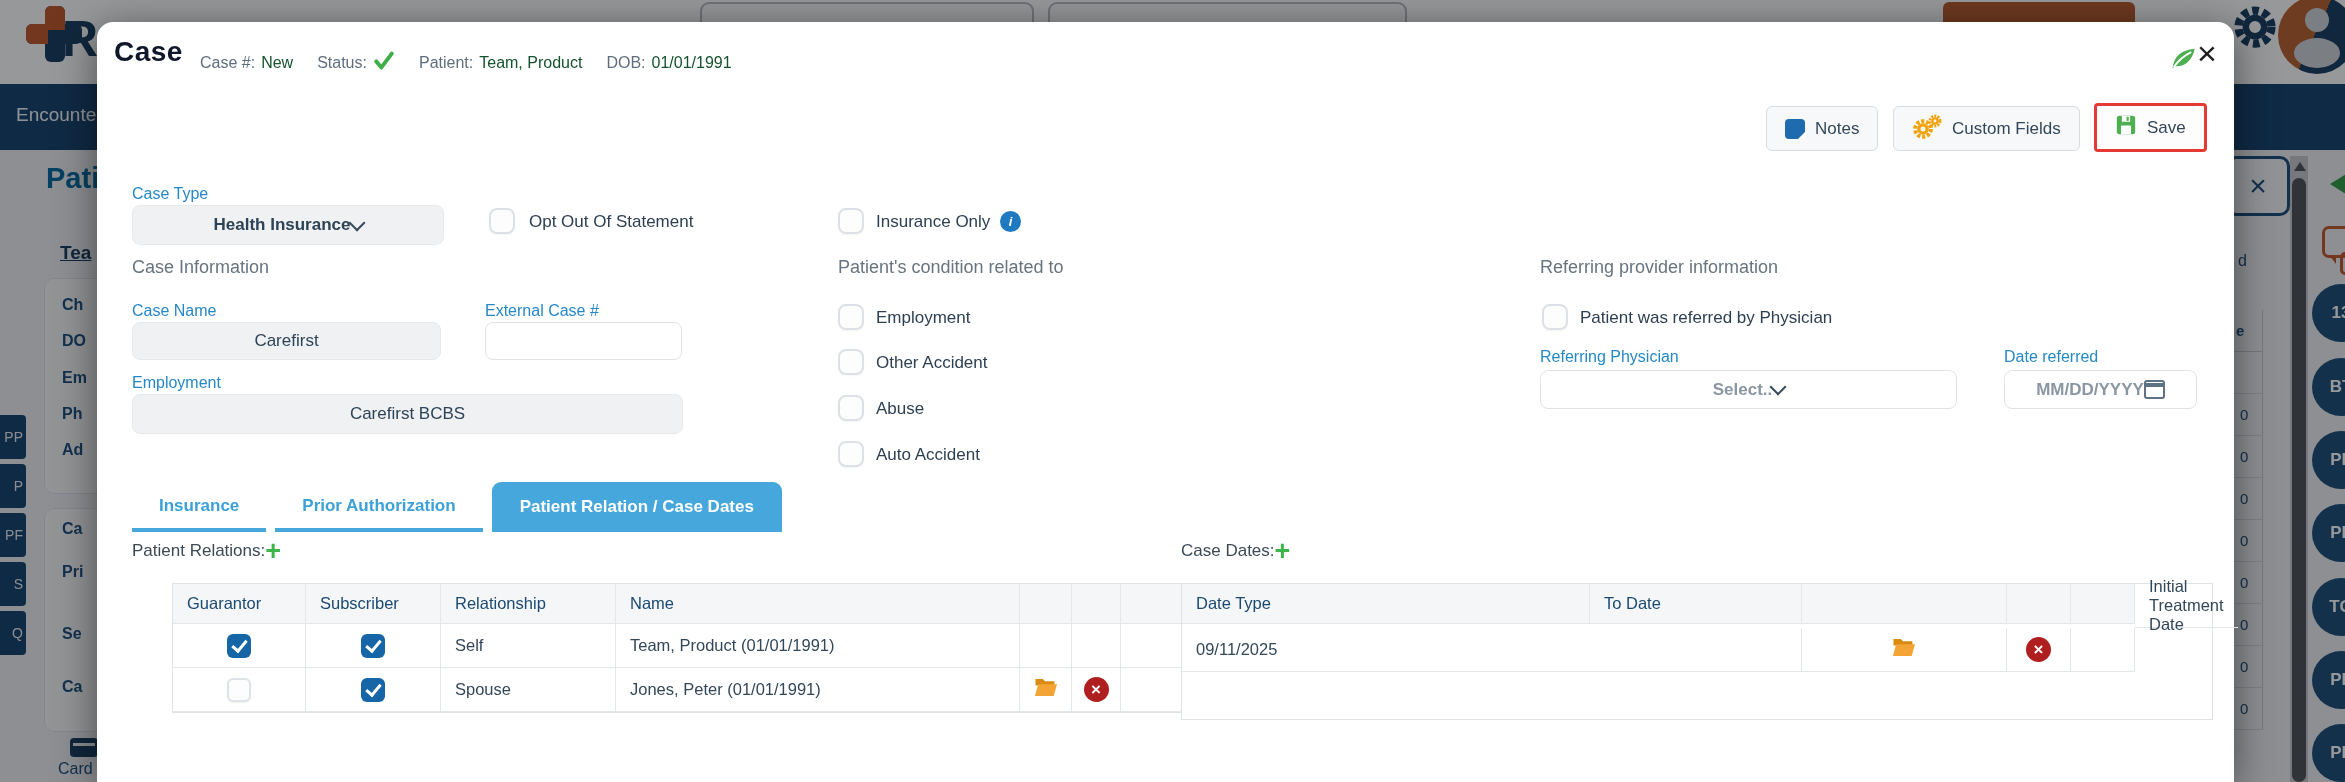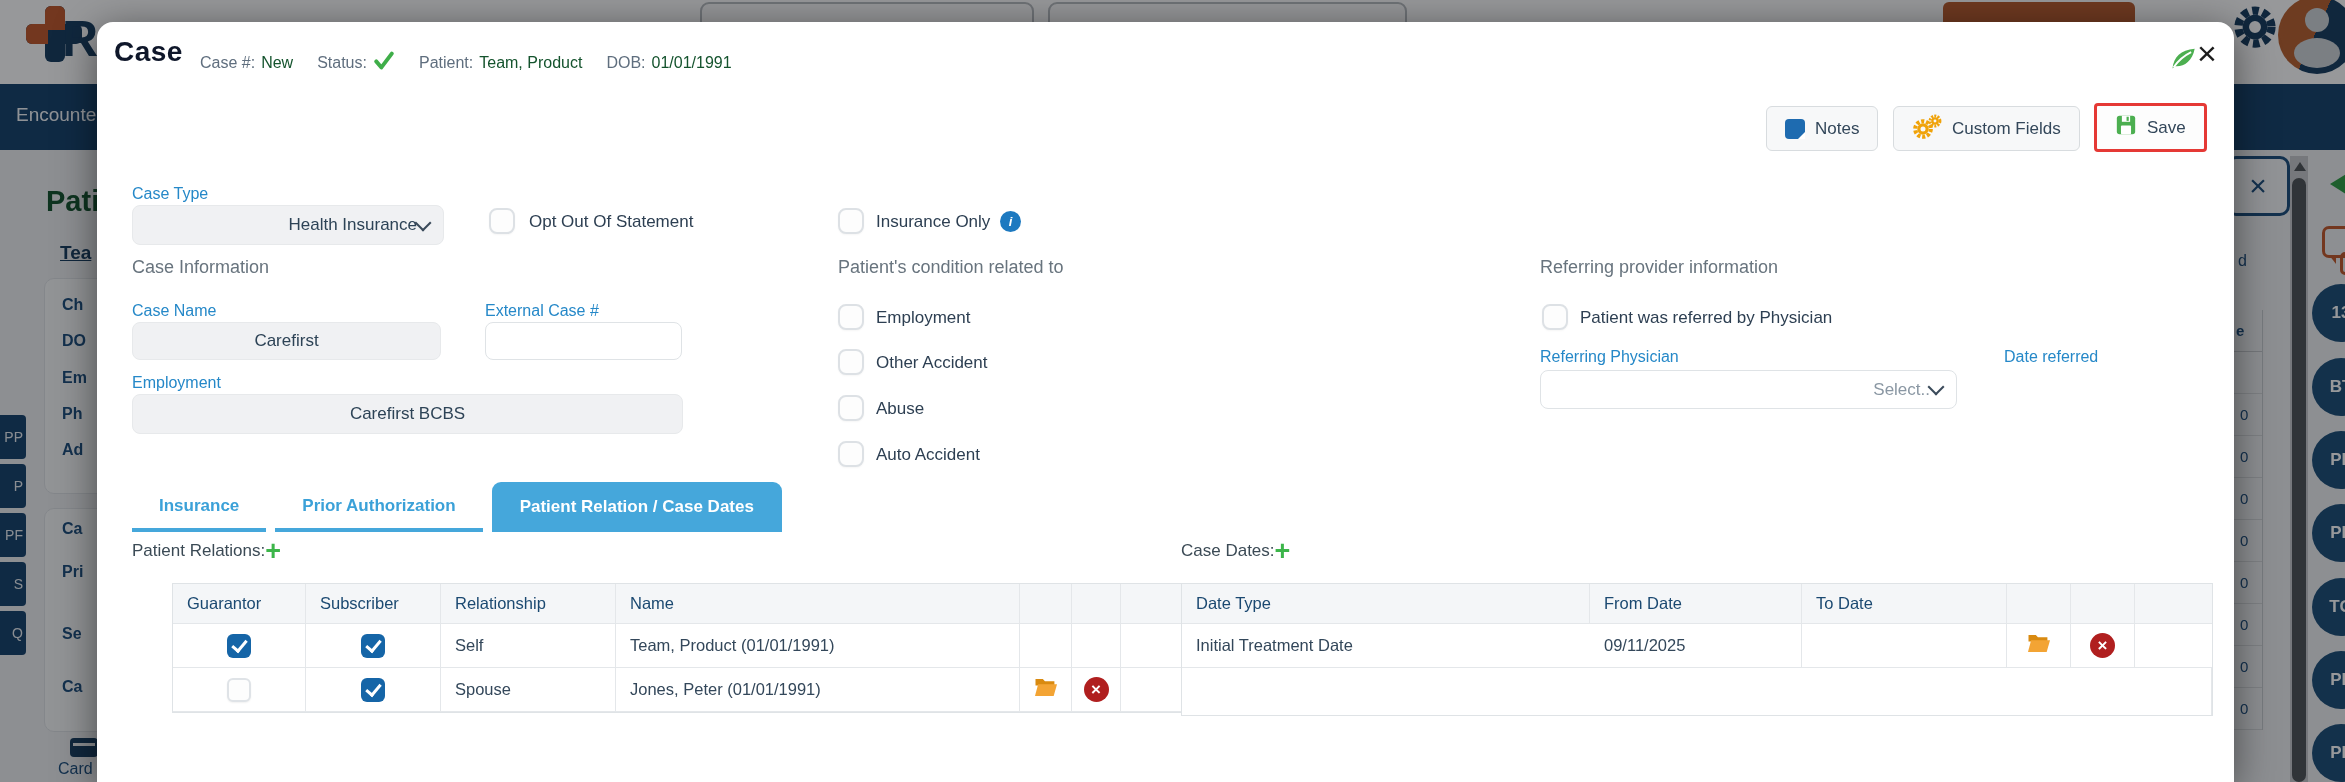--- a/index.html
+++ b/index.html
@@ -18,21 +18,21 @@
   .bg-search{top:2px;height:26px;border:2px solid #b9bdc1;border-radius:9px;background:#fbfbfc;}
   .bg-mini-ic{top:52px;width:16px;height:16px;background:#173d60;border-radius:4px;}
   .bg-orange-btn{left:1943px;top:2px;width:192px;height:31px;background:#b95c2d;border-radius:6px;}
   .bg-gear-tr{left:2233px;top:5px;}
   .bg-avatar{left:2278px;top:-4px;width:78px;height:78px;border-radius:50%;
              background:linear-gradient(115deg,#b9612f 48%,#173d60 48%);overflow:hidden;}
   .bg-avatar::before{content:"";position:absolute;left:27px;top:12px;width:24px;height:24px;border-radius:50%;background:#cfd4d8;}
   .bg-avatar::after{content:"";position:absolute;left:16px;top:42px;width:46px;height:30px;border-radius:50%;background:#cfd4d8;}
   .bg-navbar{left:0;top:84px;width:2345px;height:66px;background:#15426b;}
   .bg-nav-label{left:16px;top:104px;width:80px;overflow:hidden;color:#f2f5f8;font-size:19px;white-space:nowrap;}
-  .bg-heading{left:46px;top:185px;font-size:29px;font-weight:bold;color:#14532d;}
+  .bg-heading{left:46px;top:162px;font-size:29px;font-weight:bold;color:#0369a1;}
   .bg-link{left:60px;top:242px;font-size:19px;font-weight:bold;color:#173d60;text-decoration:underline;white-space:nowrap;}
   .bg-panel{left:44px;width:270px;background:#f7f8f9;border:1px solid #dfe2e5;border-radius:10px;}
   .bg-panel-label{left:62px;font-size:16px;font-weight:bold;color:#1c4e7d;white-space:nowrap;}
   .bg-card-ic{left:70px;top:738px;width:28px;height:19px;background:#173d60;border-radius:4px;}
   .bg-card-ic::after{content:"";position:absolute;left:3px;top:5px;width:22px;height:3px;background:#eef0f2;}
   .bg-card-label{left:58px;top:760px;font-size:16px;color:#1c4e7d;}
   .edge-tab{left:0;width:26px;height:44px;background:#15426b;color:#e8edf2;font-size:14px;
             display:flex;align-items:center;justify-content:flex-end;padding-right:3px;box-sizing:border-box;
             border-radius:0 4px 4px 0;}
   .bg-close-box{left:2226px;top:156px;width:64px;height:60px;border:3px solid #1c4e7d;border-radius:10px;
@@ -71,21 +71,21 @@
   .notes-ic::after{content:"";position:absolute;right:0;bottom:0;width:0;height:0;
                    border-left:7px solid transparent;border-bottom:7px solid #fff;}
 
   .f-label{position:absolute;font-size:16px;color:#2588c8;}
   .f-heading{position:absolute;font-size:18px;color:#68747e;}
   .field{position:absolute;box-sizing:border-box;border-radius:8px;font-size:17px;color:#2d4356;
          display:flex;align-items:center;padding:0 14px;justify-content:center;}
   .filled{background:#f0f1f3;border:1px solid #e7e9eb;}
   .outlined{background:#fff;border:1px solid #dfe3e6;}
   .placeholder{color:#8a97a3;}
-  .selectbox{justify-content:flex-end;cursor:pointer;}
+  .selectbox{justify-content:center;cursor:pointer;font-weight:bold;}
   .chev{width:10px;height:10px;border-right:2.5px solid #3a4a5a;border-bottom:2.5px solid #3a4a5a;
         transform:rotate(45deg);margin-top:-5px;flex:none;}
   .cb{position:absolute;width:26px;height:26px;background:#fdfdfd;border:2px solid #dde1e5;border-radius:8px;
       box-sizing:border-box;cursor:pointer;box-shadow:0 1px 2px rgba(0,0,0,.04);}
   .cb-label{position:absolute;font-size:17px;color:#2d3f52;white-space:nowrap;}
   .info-ic{position:absolute;width:21px;height:21px;border-radius:50%;background:#1d79c0;color:#fff;
            font-size:13px;font-weight:bold;display:flex;align-items:center;justify-content:center;font-style:italic;}
   .cal-ic{position:relative;width:17px;height:15px;border:2px solid #5d7284;border-radius:3px;flex:none;}
   .cal-ic::before{content:"";position:absolute;left:-2px;right:-2px;top:1px;height:4px;background:#5d7284;}
 
@@ -305,20 +305,24 @@
     <div class="cb-label" style="left:779px;top:423px;">Auto Accident</div>
 
     <div class="cb" style="left:1445px;top:282px;"></div>
     <div class="cb-label" style="left:1483px;top:286px;">Patient was referred by Physician</div>
     <div class="f-label" style="left:1443px;top:326px;">Referring Physician</div>
     <div class="field outlined selectbox" style="left:1443px;top:348px;width:417px;height:39px;">
       <span class="placeholder">Select..</span>
       <span class="chev"></span>
     </div>
     <div class="f-label" style="left:1907px;top:326px;">Date referred</div>
+    <div class="field outlined selectbox" style="left:1907px;top:348px;width:193px;height:39px;">
+      <span class="placeholder">MM/DD/YYYY</span>
+      <span class="cal-ic"></span>
+    </div>
 
     <div class="abs tabs">
       <div class="tab">Insurance</div>
       <div class="tab">Prior Authorization</div>
       <div class="tab active">Patient Relation / Case Dates</div>
     </div>
 
     <div class="sec-label" style="left:35px;top:519px;">
       <span>Patient Relations:</span>
       <span class="plus-ic">+</span>
@@ -365,21 +369,20 @@
         </div>
       <div class="gt-cell gt-row"></div>
     </div>
 
     <div class="sec-label" style="left:1084px;top:519px;">
       <span>Case Dates:</span>
       <span class="plus-ic">+</span>
     </div>
     <div class="grid-table gt6" style="left:1084px;top:561px;width:1032px;grid-template-columns:408px 212px 205px 64px 64px auto;">
       <div class="gt-cell gt-head">Date Type</div>
-      <div class="gt-cell gt-head">From Date</div>
       <div class="gt-cell gt-head">To Date</div>
       <div class="gt-cell gt-head"></div>
       <div class="gt-cell gt-head"></div>
       <div class="gt-cell gt-head"></div>
 
       <div class="gt-cell gt-row">Initial Treatment Date</div>
       <div class="gt-cell gt-row">09/11/2025</div>
       <div class="gt-cell gt-row"></div>
       <div class="gt-cell gt-row gt-center">
         <span>

